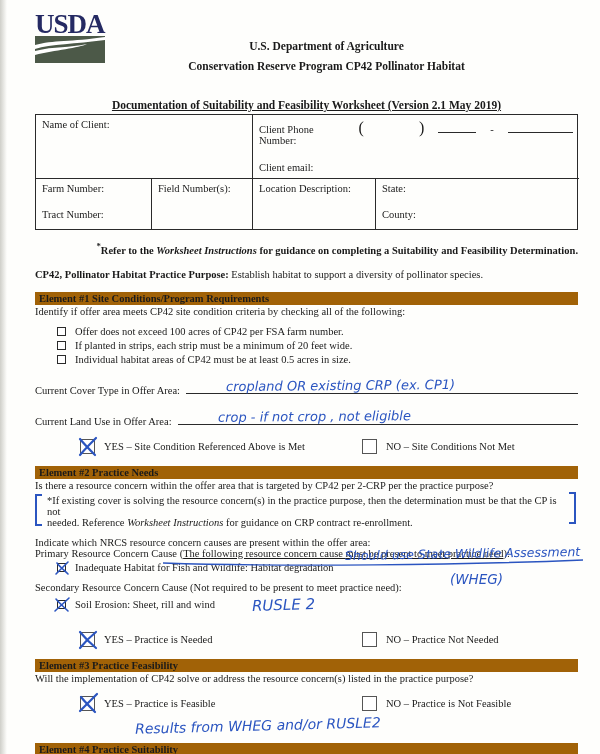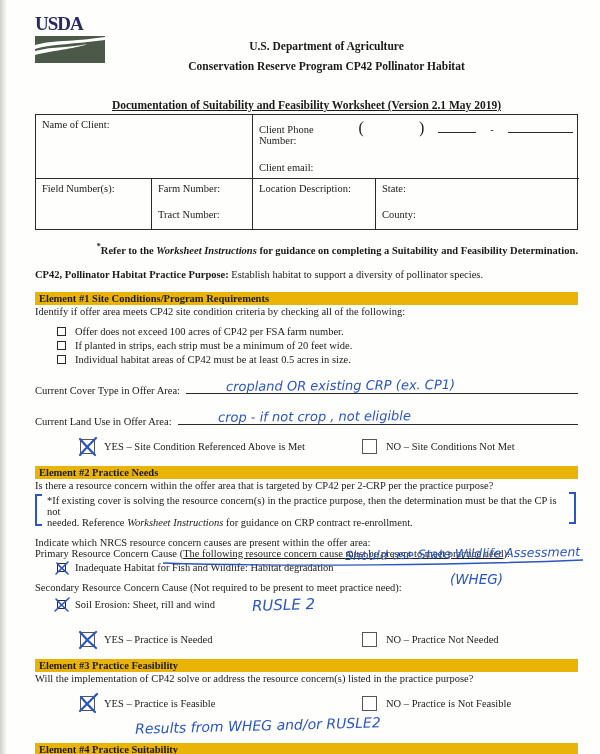--- a/index.html
+++ b/index.html
@@ -9,21 +9,21 @@
     background:#fefefc; color:#1a1a1a; overflow:hidden;
     box-shadow:0 0 4px rgba(0,0,0,.3);
   }
   .page::before{ content:""; position:absolute; left:0; top:0; bottom:0; width:7px;
     background:linear-gradient(90deg,#cfcfc9,#fefefc); }
   .content { position:relative; padding:8px 22px 0 35px; }
 
   
   .hdr { position:relative; height:84px; }
   .logo { position:absolute; left:0; top:4px; width:72px; }
-  .logo-text { font-family:"Liberation Serif", serif; font-weight:bold; font-size:19px;
+  .logo-text { font-family:"Liberation Serif", serif; font-weight:bold; font-size:27px;
     letter-spacing:-1px; color:#252a63; line-height:24px; }
   .logo-field { width:70px; height:27px; display:block; }
   .titles { text-align:center; padding:8px 0 0 40px; }
   .t1 { font-weight:bold; font-size:11.5px; margin-top:24px; }
   .t2 { font-weight:bold; font-size:11.5px; margin-top:8px; }
   .t3 { font-weight:bold; font-size:11.5px; margin-top:7px; text-decoration:underline; }
 
   
   .client-table { display:grid; grid-template-columns:116px 101px 123px 203px;
     border:1.6px solid #2a2a2a; font-size:10.5px; }
@@ -41,21 +41,21 @@
   .blank { display:inline-block; border-bottom:1px solid #2a2a2a; height:11px; }
   .b1 { width:42px; } .b2 { width:72px; }
   .email-line { margin-top:16px; }
   .refer { margin-top:11px; font-weight:bold; font-size:10.5px;text-align:right; }
   .purpose { margin-top:13px; font-size:10.5px; }
   .bold { font-weight:bold; }
   .ital { font-style:italic; }
   .ital-b { font-style:italic; font-weight:bold; }
 
   
-  .el-header { margin-top:12px; background:#eab308; font-weight:bold; font-size:10.5px;
+  .el-header { margin-top:12px; background:#a16207; font-weight:bold; font-size:10.5px;
     padding:1px 4px; }
   .el-q { font-size:10.5px; margin-top:1px; }
 
   
   .cb-list { margin:9px 0 0 22px; }
   .cb-row { display:flex; align-items:center; gap:9px; font-size:10.5px; margin-bottom:3px; }
   .cb { width:9px; height:9px; border:1.2px solid #2a2a2a; background:#fff; flex:0 0 auto; position:relative; }
   .cb svg { position:absolute; left:-2px; top:-2px; overflow:visible; }
 
   
@@ -122,26 +122,26 @@
           <span class="ph-gap"></span>
           <span class="paren">)</span>
           <span class="blank b1"></span>
           <span>-</span>
           <span class="blank b2"></span>
         </div>
         <div class="email-line">
           <span>Client email:</span>
         </div>
       </div>
-      <div class="ct-cell ct-d">
-        <span>Field Number(s):</span>
-      </div>
       <div class="ct-cell ct-c stack2">
         <div>Farm Number:</div>
         <div>Tract Number:</div>
+      </div>
+      <div class="ct-cell ct-d">
+        <span>Field Number(s):</span>
       </div>
       <div class="ct-cell ct-e">
         <span>Location Description:</span>
       </div>
       <div class="ct-cell ct-f stack2">
         <div>State:</div>
         <div>County:</div>
       </div>
     </div>
 

